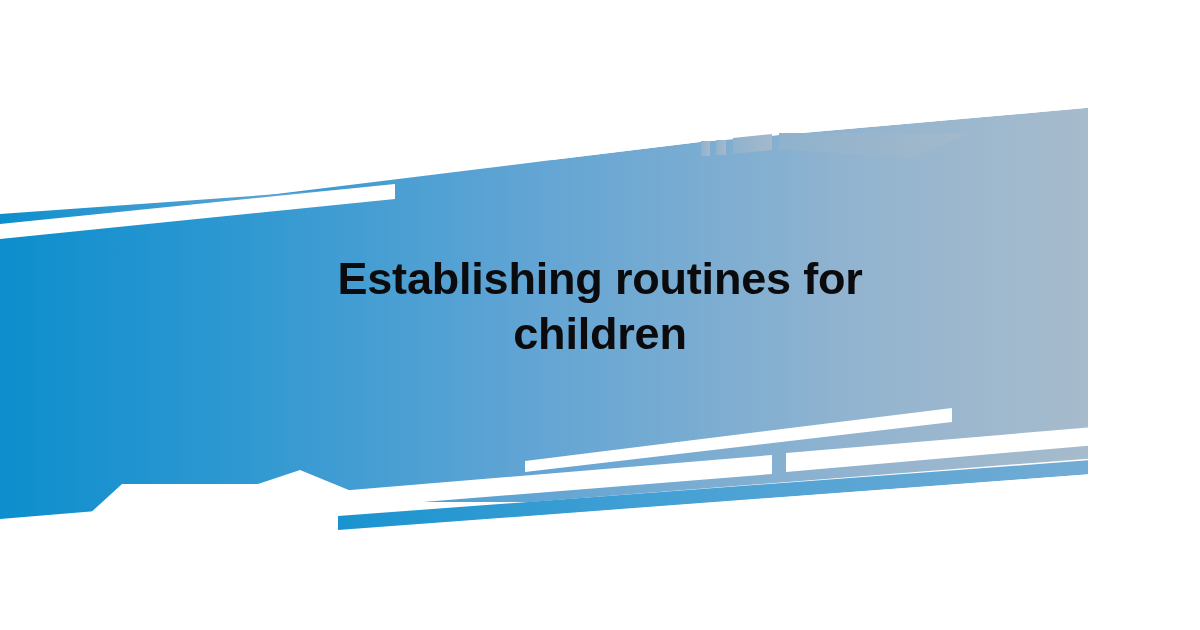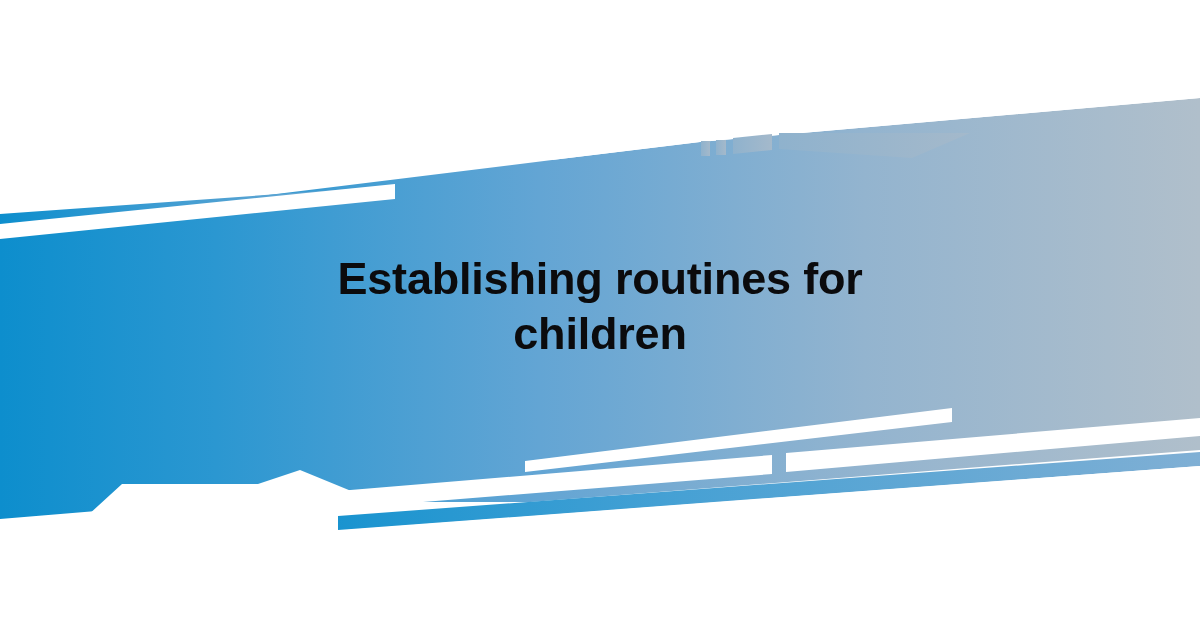--- a/index.html
+++ b/index.html
@@ -9,21 +9,21 @@
   body {
     width: 1200px;
     height: 630px;
     background: #ffffff;
     font-family: "Liberation Sans", sans-serif;
     overflow: hidden;
   }
 
   #banner {
     position: relative;
-    width: 1200px;
+    width: 1088px;
     height: 630px;
     background: #ffffff;
     overflow: hidden;
   }
 
   #art {
     position: absolute;
     top: 0;
     left: 0;
     width: 1200px;

